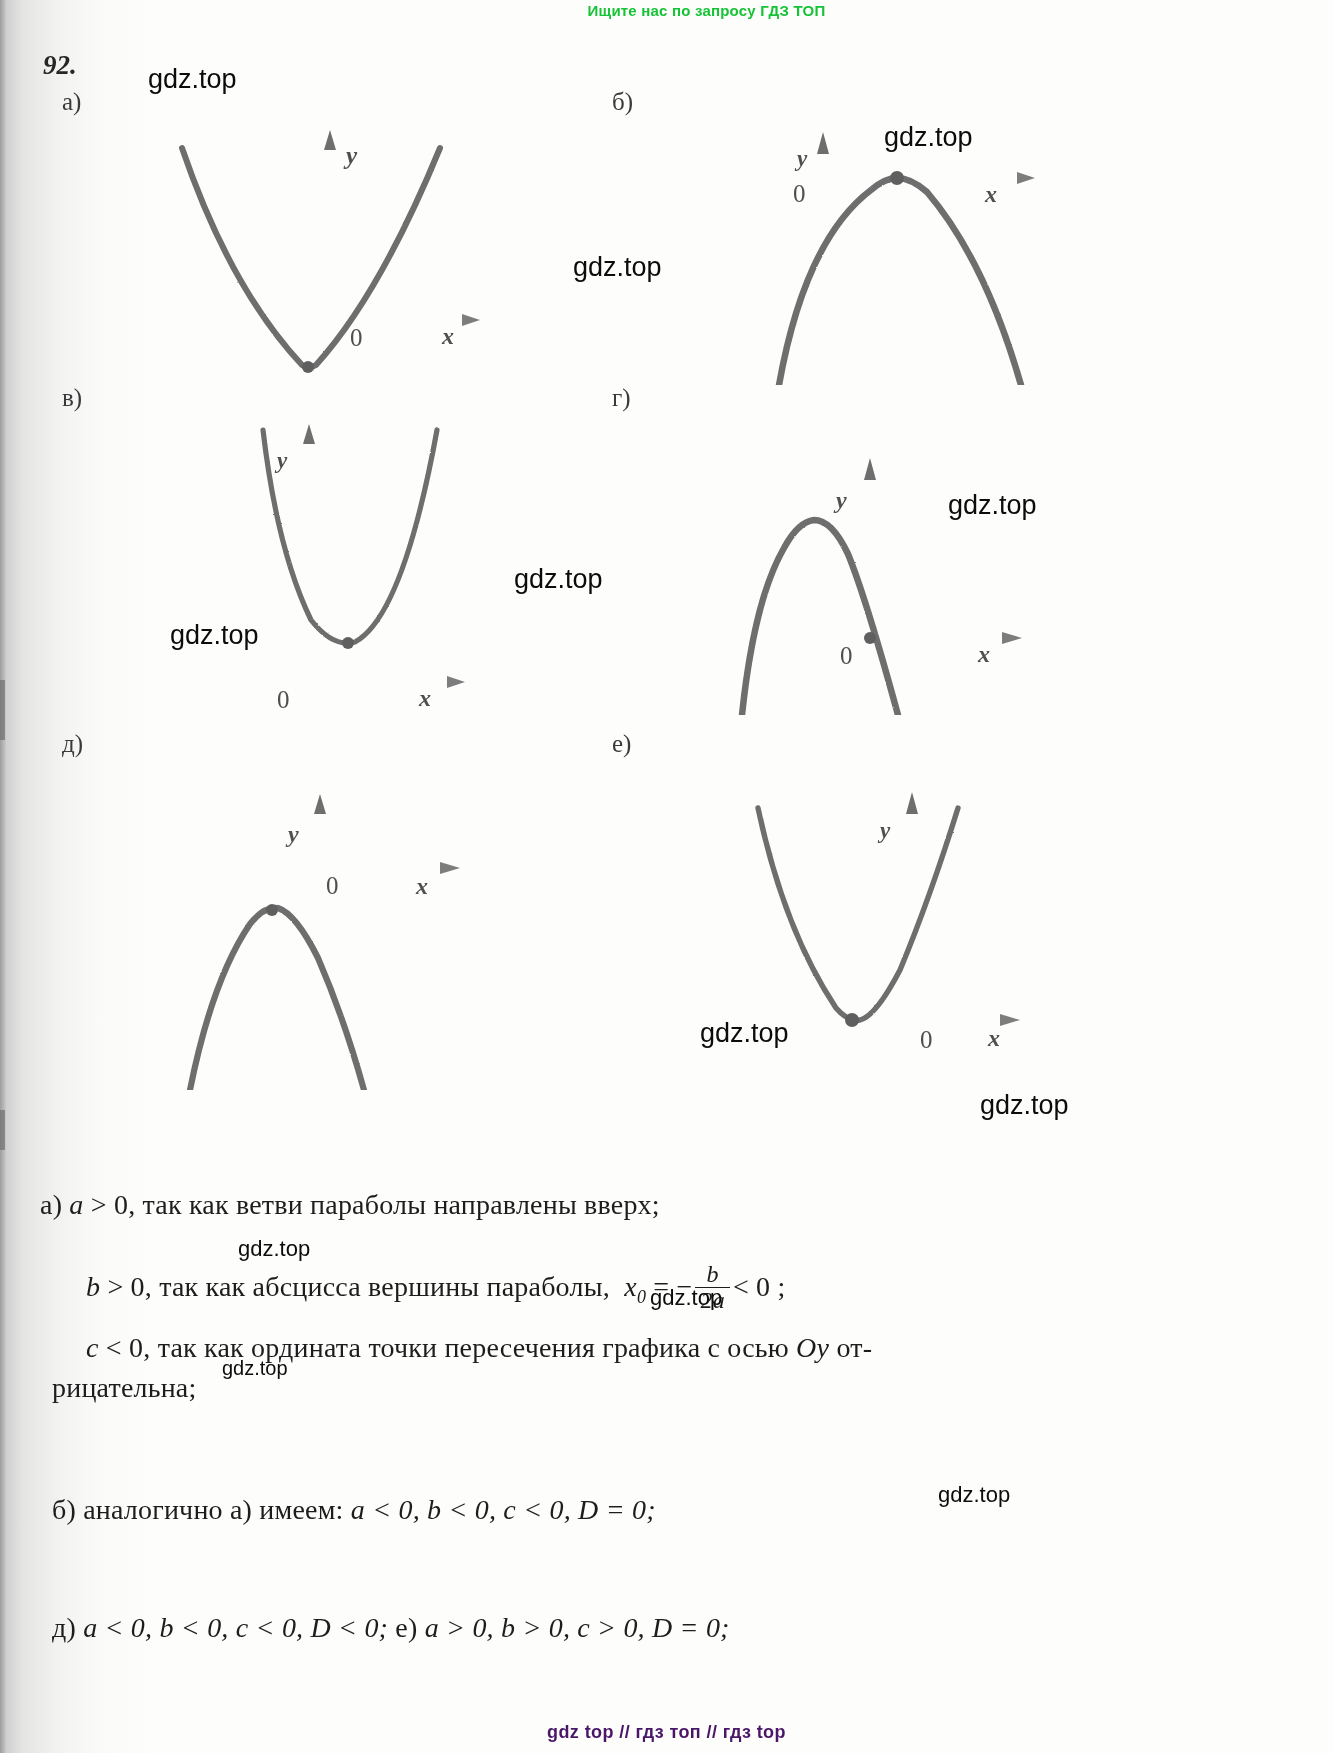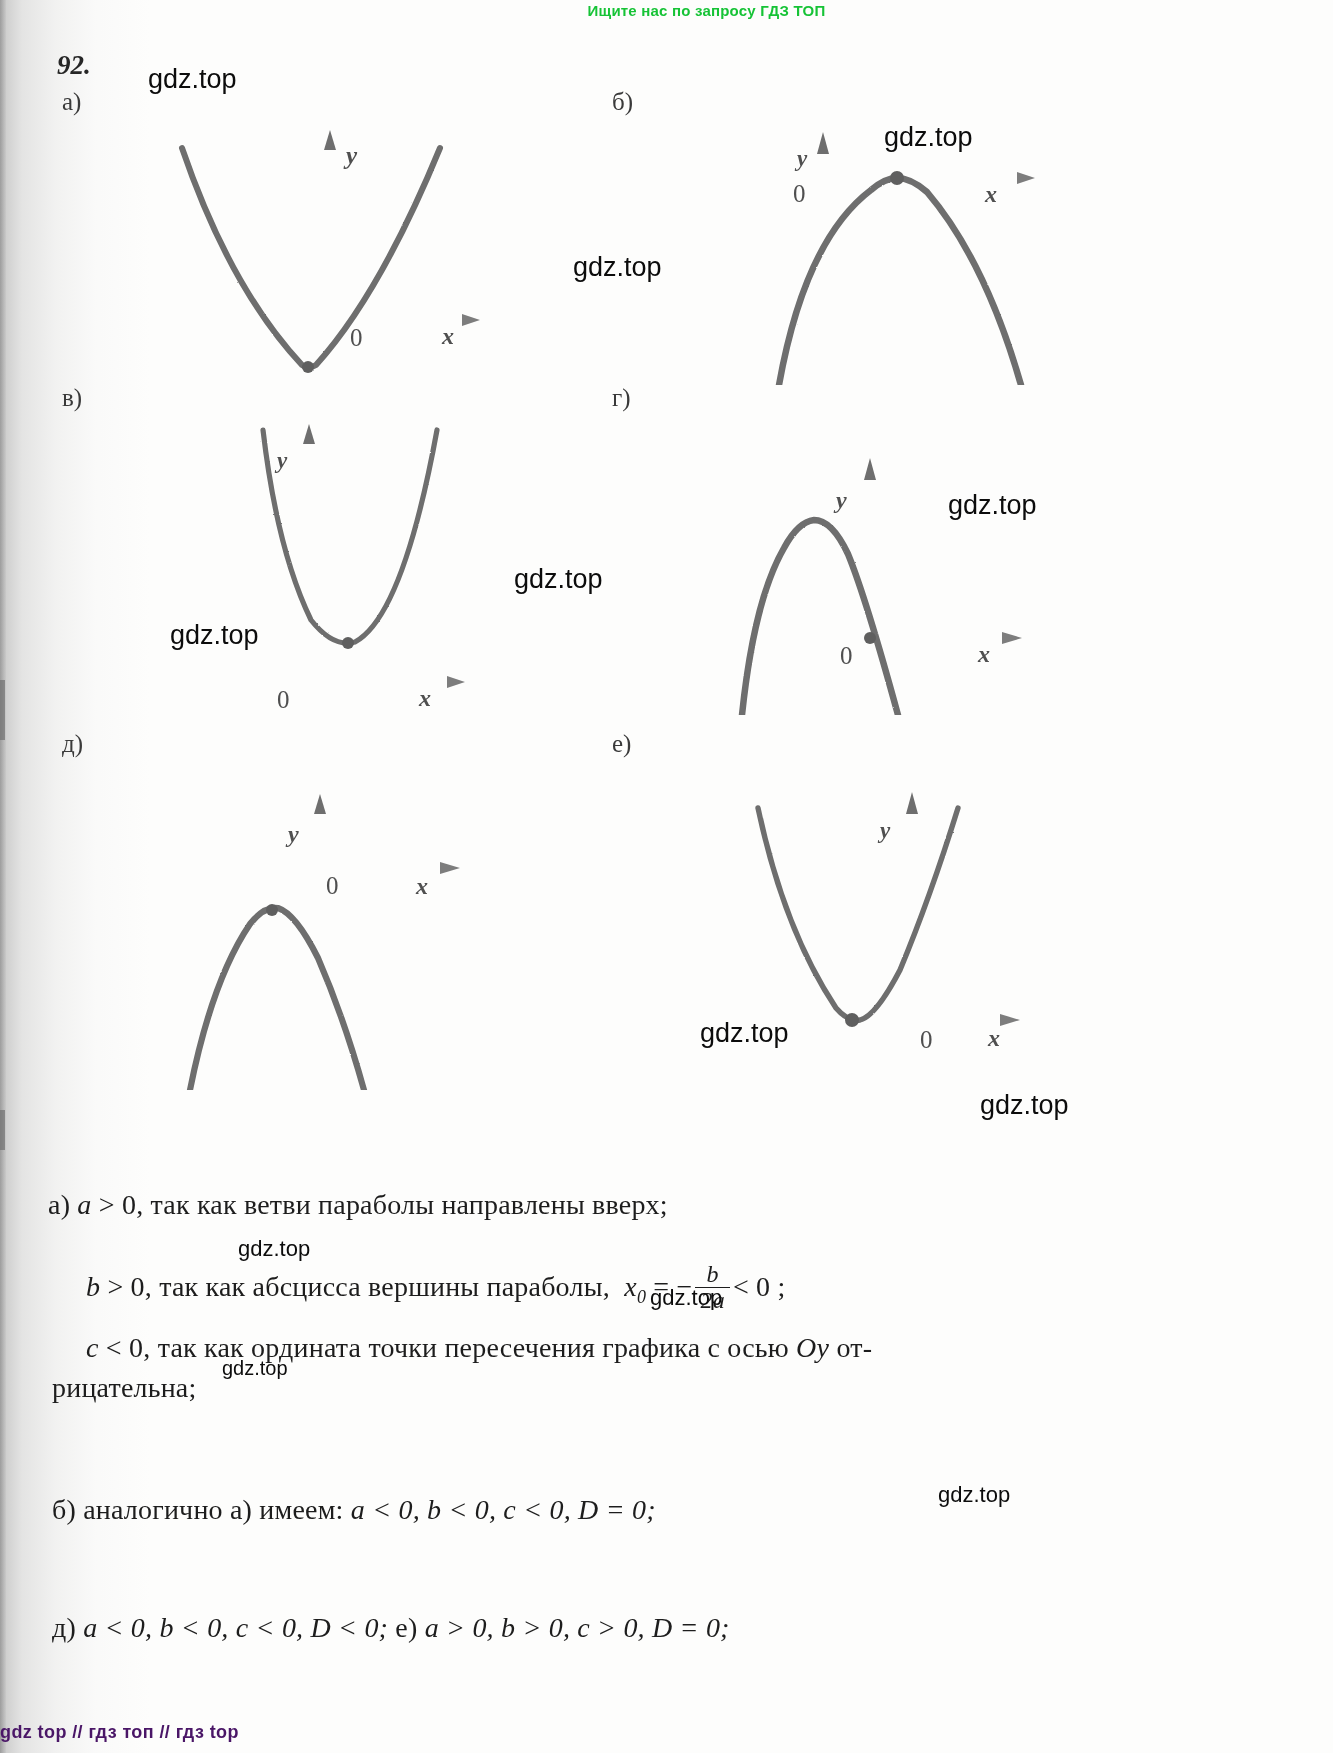--- a/index.html
+++ b/index.html
@@ -60,41 +60,42 @@
     font-size: 15px;
     font-weight: 700;
     letter-spacing: .2px;
     margin-left: 40px;
   }
   .promo-footer {
     position: absolute;
     top: 1722px;
     left: 0;
     width: 1333px;
+    text-align: center;
     color: #4a1667;
     font-family: "Liberation Sans", sans-serif;
     font-size: 18px;
     font-weight: 600;
     letter-spacing: .4px;
   }
   .wm {
     position: absolute;
     color: #0c0c0c;
     font-family: "Liberation Sans", sans-serif;
     font-size: 27px;
     font-weight: 400;
     white-space: nowrap;
   }
   .wm.small { font-size: 22px; }
   .wm.tiny  { font-size: 20px; }
 
   
   .prob-num {
     position: absolute;
-    left: 57px;
+    left: 43px;
     top: 50px;
     font-family: "Liberation Serif", serif;
     font-weight: 700;
     font-style: italic;
     font-size: 27px;
     color: #262626;
   }
   .item-letter {
     position: absolute;
     font-family: "Liberation Serif", serif;
@@ -282,21 +283,21 @@
       <g filter="url(#rough)">
         <path d="M 58,28 Q 84,150 136,228 Q 148,242 160,240 Q 176,236 200,190 Q 230,118 258,28" fill="none" stroke="#6e6e6e" stroke-width="5.4" stroke-linecap="round"></path>
       </g>
       <circle cx="152" cy="240" r="7" fill="#5f5f5f"></circle>
       <text x="220" y="268" font-family="Liberation Serif, serif" font-size="25" fill="#4f4f4f">0</text>
       <text x="288" y="266" font-family="Liberation Serif, serif" font-style="italic" font-weight="700" font-size="24" fill="#4f4f4f">x</text>
       <text x="180" y="58" font-family="Liberation Serif, serif" font-style="italic" font-weight="700" font-size="23" fill="#4f4f4f">y</text>
     </svg>
   </div>
 
-  <div class="sol-line" style="left:48px;top:1189px;">
+  <div class="sol-line" style="left:40px;top:1189px;">
     <span>а) </span><span class="mi">a</span><span> &gt; 0,  так как ветви параболы направлены вверх;</span>
   </div>
 
   <div class="sol-line" style="left:86px;top:1264px;">
     <span class="mi">b</span><span> &gt; 0,  так как абсцисса вершины параболы,</span>&nbsp;&nbsp;<span class="mi">x</span><span class="sub">0</span>&nbsp;<span>= −</span><span class="frac"><span class="num">b</span><span class="den">2a</span></span><span>&lt; 0 ;</span>
   </div>
 
   <div class="sol-line" style="left:86px;top:1332px;">
     <span class="mi">c</span><span> &lt; 0,  так как ордината точки пересечения графика с осью</span>&nbsp;<span class="mi">Oy</span>&nbsp;<span>от-</span>
   </div>

